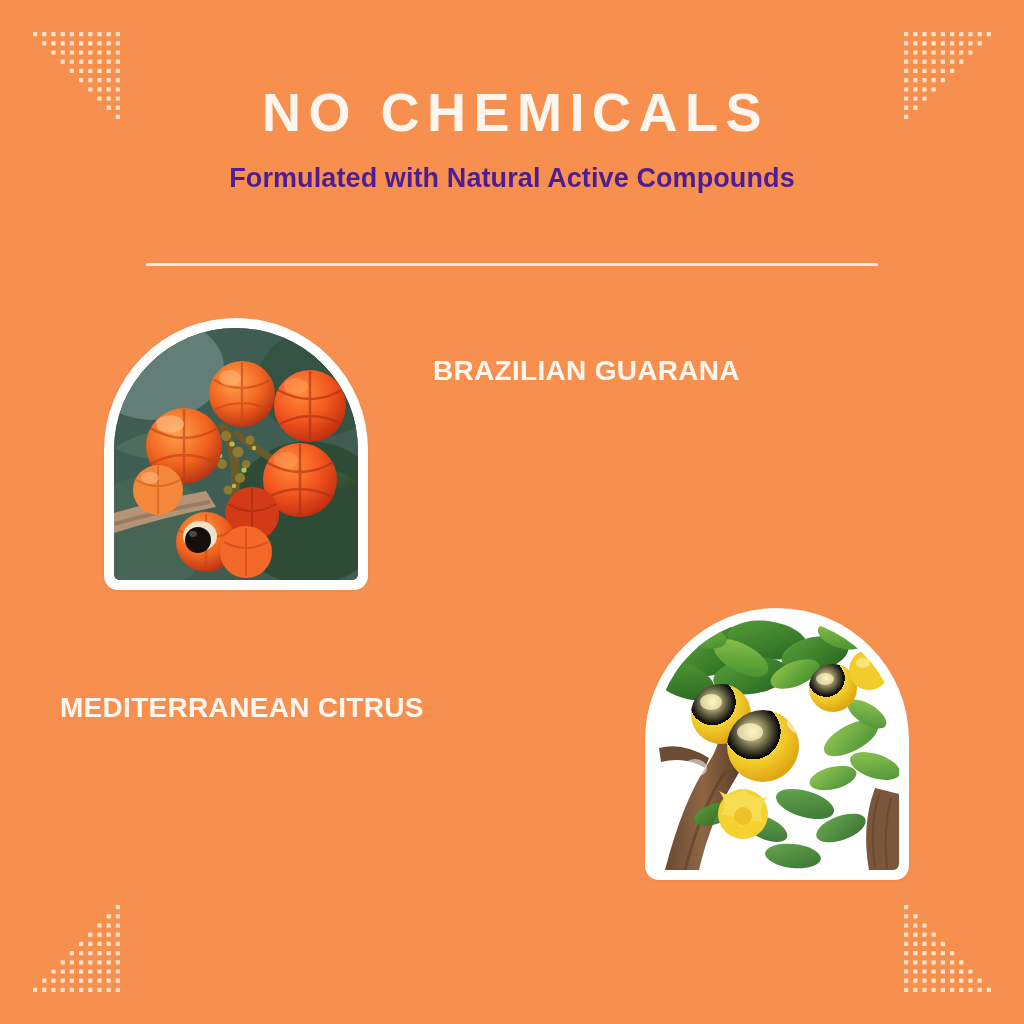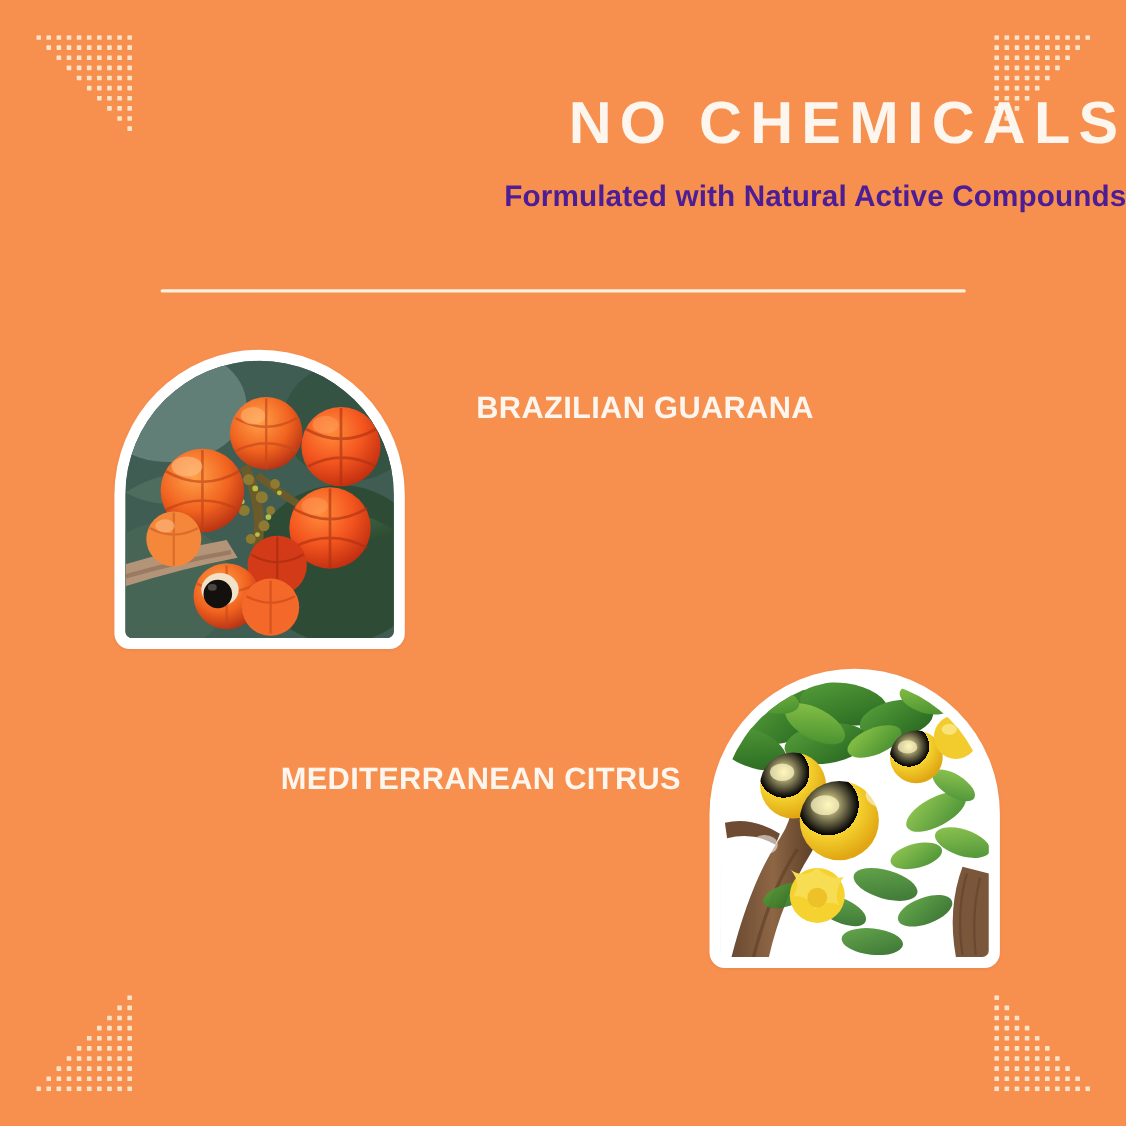--- a/index.html
+++ b/index.html
@@ -28,21 +28,21 @@
   .c-tr { top: 32px;  right: 33px; transform: scaleX(-1); }
   .c-bl { bottom: 32px; left: 33px; transform: scaleY(-1); }
   .c-br { bottom: 32px; right: 33px; transform: scale(-1,-1); }
 
   
   .header {
     position: absolute;
     top: 84px;
     left: 0;
     width: 1024px;
-    text-align: right;
+    text-align: center;
   }
   .headline {
     font-size: 54px;
     font-weight: bold;
     letter-spacing: 7.5px;
     color: #fdf6ef;
     line-height: 1.05;
     margin: 0;
     padding-left: 7px;
   }
@@ -91,24 +91,24 @@
   
   .block-guarana {
     position: absolute;
     left: 433px;
     top: 355px;
     width: 470px;
     text-align: left;
   }
   .block-citrus {
     position: absolute;
-    left: 44px;
+    left: 60px;
     top: 692px;
     width: 575px;
-    text-align: right;
+    text-align: left;
   }
   .item-title {
     font-size: 28px;
     font-weight: bold;
     color: #fdf6ef;
     letter-spacing: 0.3px;
     margin: 0 0 14px 0;
     line-height: 1.15;
   }
   .item-desc {

